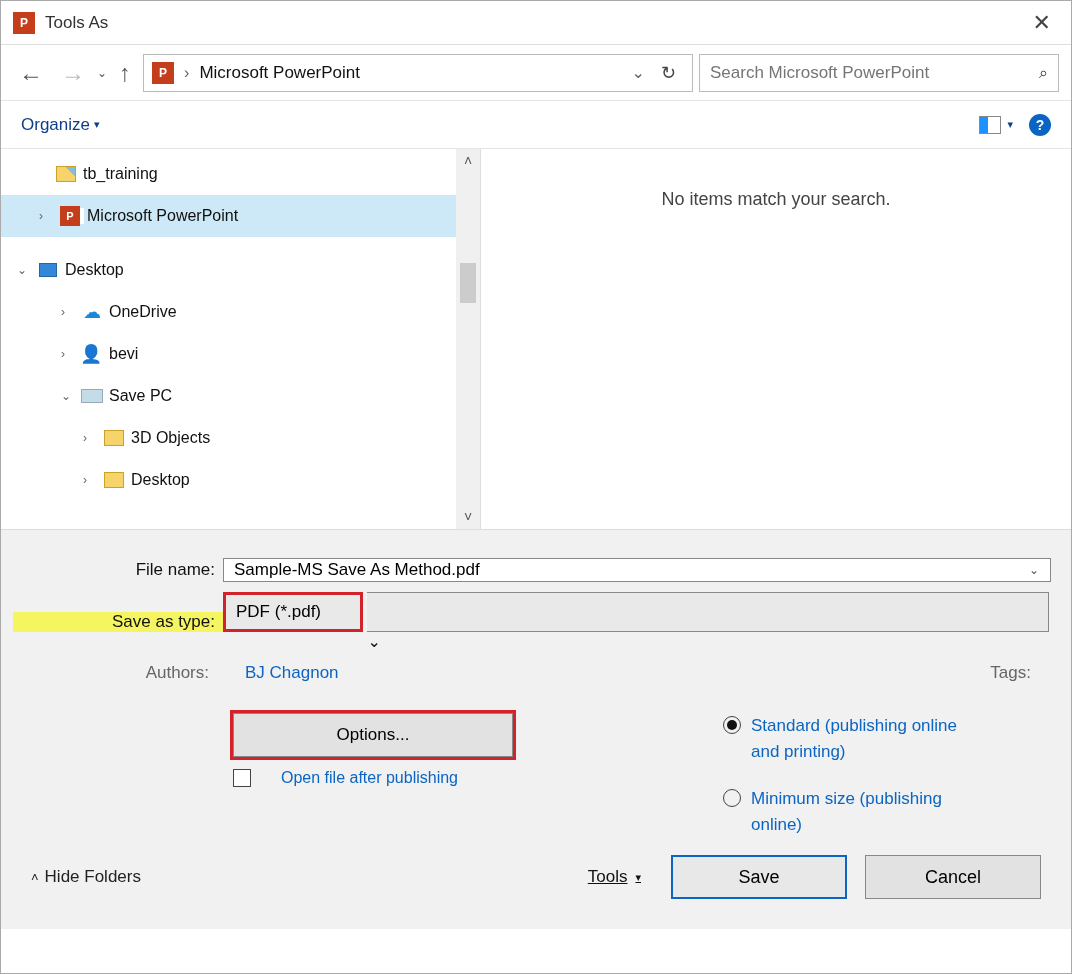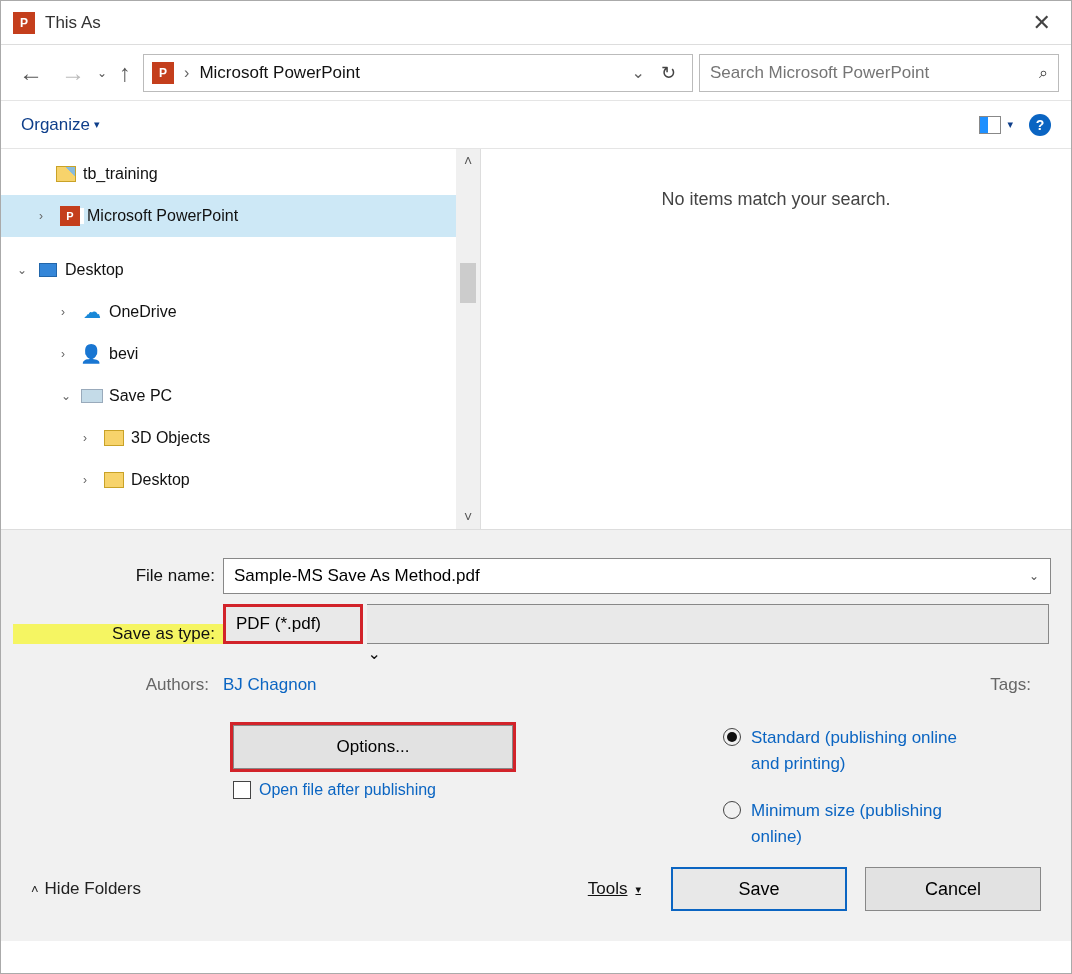--- a/index.html
+++ b/index.html
@@ -129,34 +129,34 @@
 }
 .form-label {
   width: 210px; text-align: right; padding-right: 8px; font-size: 17px;
 }
 .form-label.hl { background: #f5f562; }
 .form-field {
   flex: 1; padding-right: 8px;
 }
 .text-input, .select-input {
   width: 100%; border: 1px solid #888; background: #fff;
-  font-size: 17px; padding: 6px 10px; height: 36px;
+  font-size: 17px; padding: 6px 10px; height: 24px;
 }
 .select-input {
   background: #e9e9e9; appearance: none; position: relative;
 }
 .select-box { position: relative; }
 .select-box.red-hl { border: 3px solid #d2232a; }
 .select-box .chev { position: absolute; right: 12px; top: 50%; transform: translateY(-50%); color:#555; font-size:12px;}
 .meta-row {
   display: flex; align-items: center; font-size: 17px;
   padding-left: 80px; margin-top: 12px;
 }
 .meta-label { color:#666; margin-right: 14px; }
-.link { color:#0b65c2; cursor:pointer; }
+.link { color:#0b65c2; cursor:pointer;margin-left:22px; }
 
 .options-row {
   display: flex; align-items: flex-start;
   padding-left: 220px; margin-top: 30px; gap: 210px;
 }
 .options-btn {
   width: 280px; height: 44px; background: #e2e2e2; border: 1px solid #888;
   font-size: 17px; cursor: pointer;
   outline: 3px solid #d2232a;
 }
@@ -180,21 +180,21 @@
   background: #e2e2e2; cursor:pointer;
 }
 .btn.primary { border:2px solid #0b65c2; background:#e8e8e8; }
 .btn + .btn { margin-left: 18px; }
 </style>
 </head>
 <body>
 
 <div class="titlebar">
   <span class="ppt-icon">P</span>
-  <span class="title">This As</span>
+  <span class="title">Tools As</span>
   <span class="close-btn">✕</span>
 </div>
 
 <div class="navrow">
   <span class="nav-arrow">←</span>
   <span class="nav-arrow disabled">→</span>
   <span class="nav-caret">⌄</span>
   <span class="nav-arrow">↑</span>
   <div class="breadcrumb">
     <span class="ppt-icon" style="margin-right:0;">P</span>

